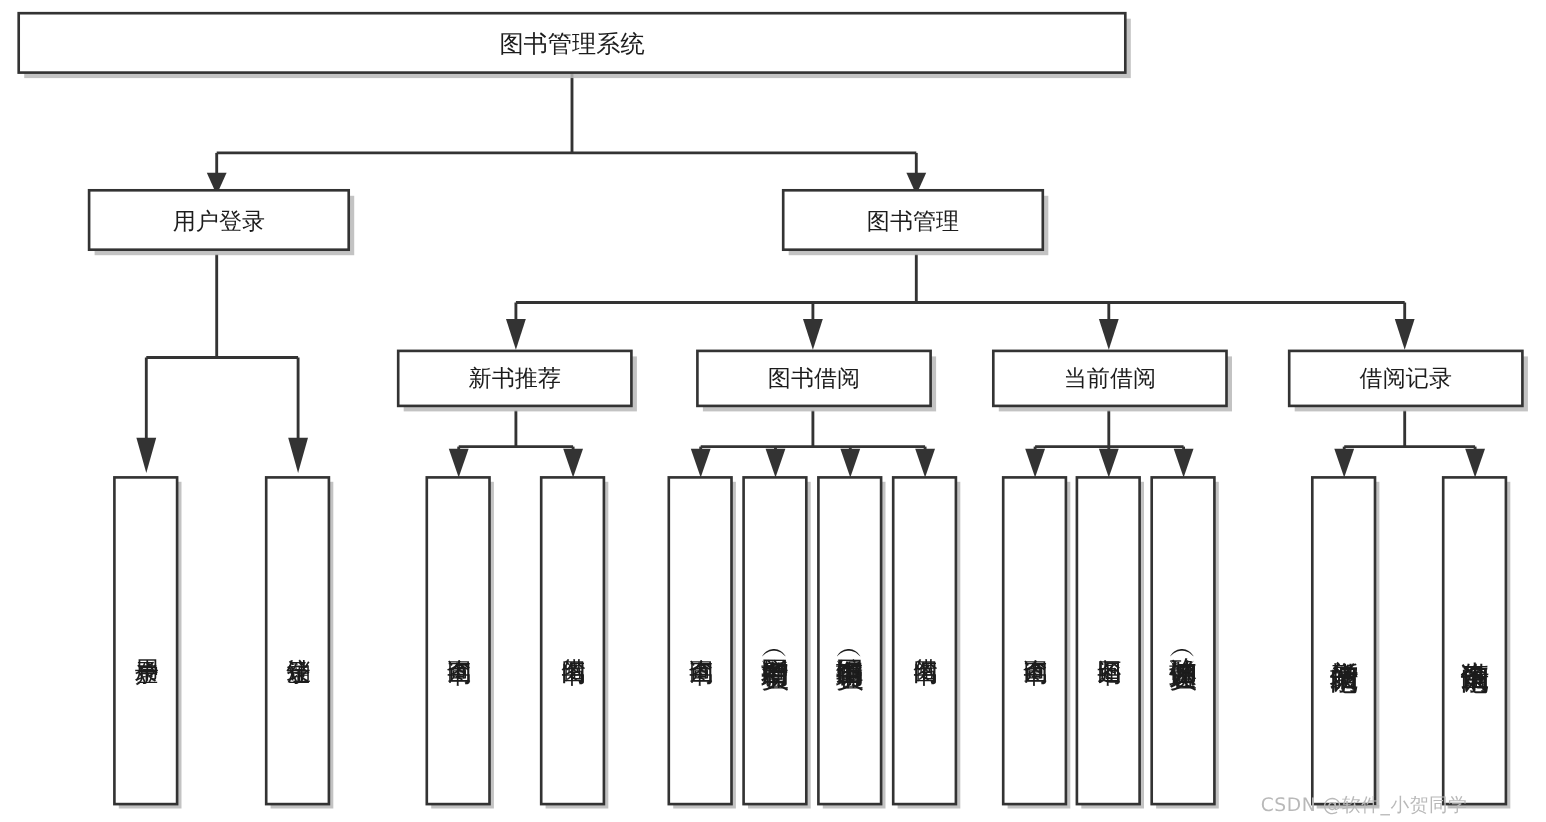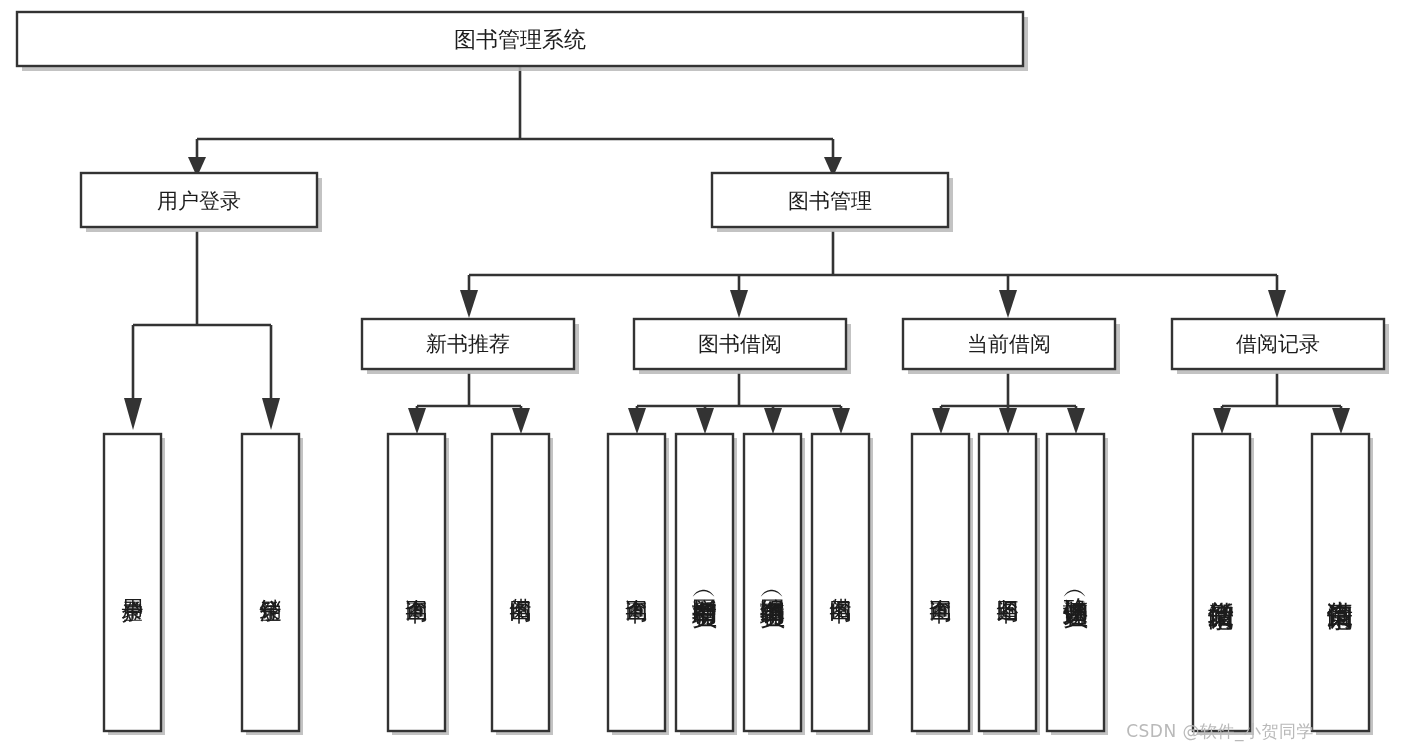--- a/index.html
+++ b/index.html
@@ -71,21 +71,21 @@
     color: #1c1c1c;
     display: flex;
     align-items: center;
     justify-content: center;
     letter-spacing: 1px;
     white-space: nowrap;
     pointer-events: none;
   }
   .watermark {
     position: absolute;
-    right: 24px;
+    right: 4px;
     bottom: 4px;
     font-family: "DejaVu Sans", "Liberation Sans", sans-serif;
     font-size: 17px;
     color: #b9b9b9;
     white-space: nowrap;
     letter-spacing: 0.5px;
   }
 </style>
 </head>
 <body>

